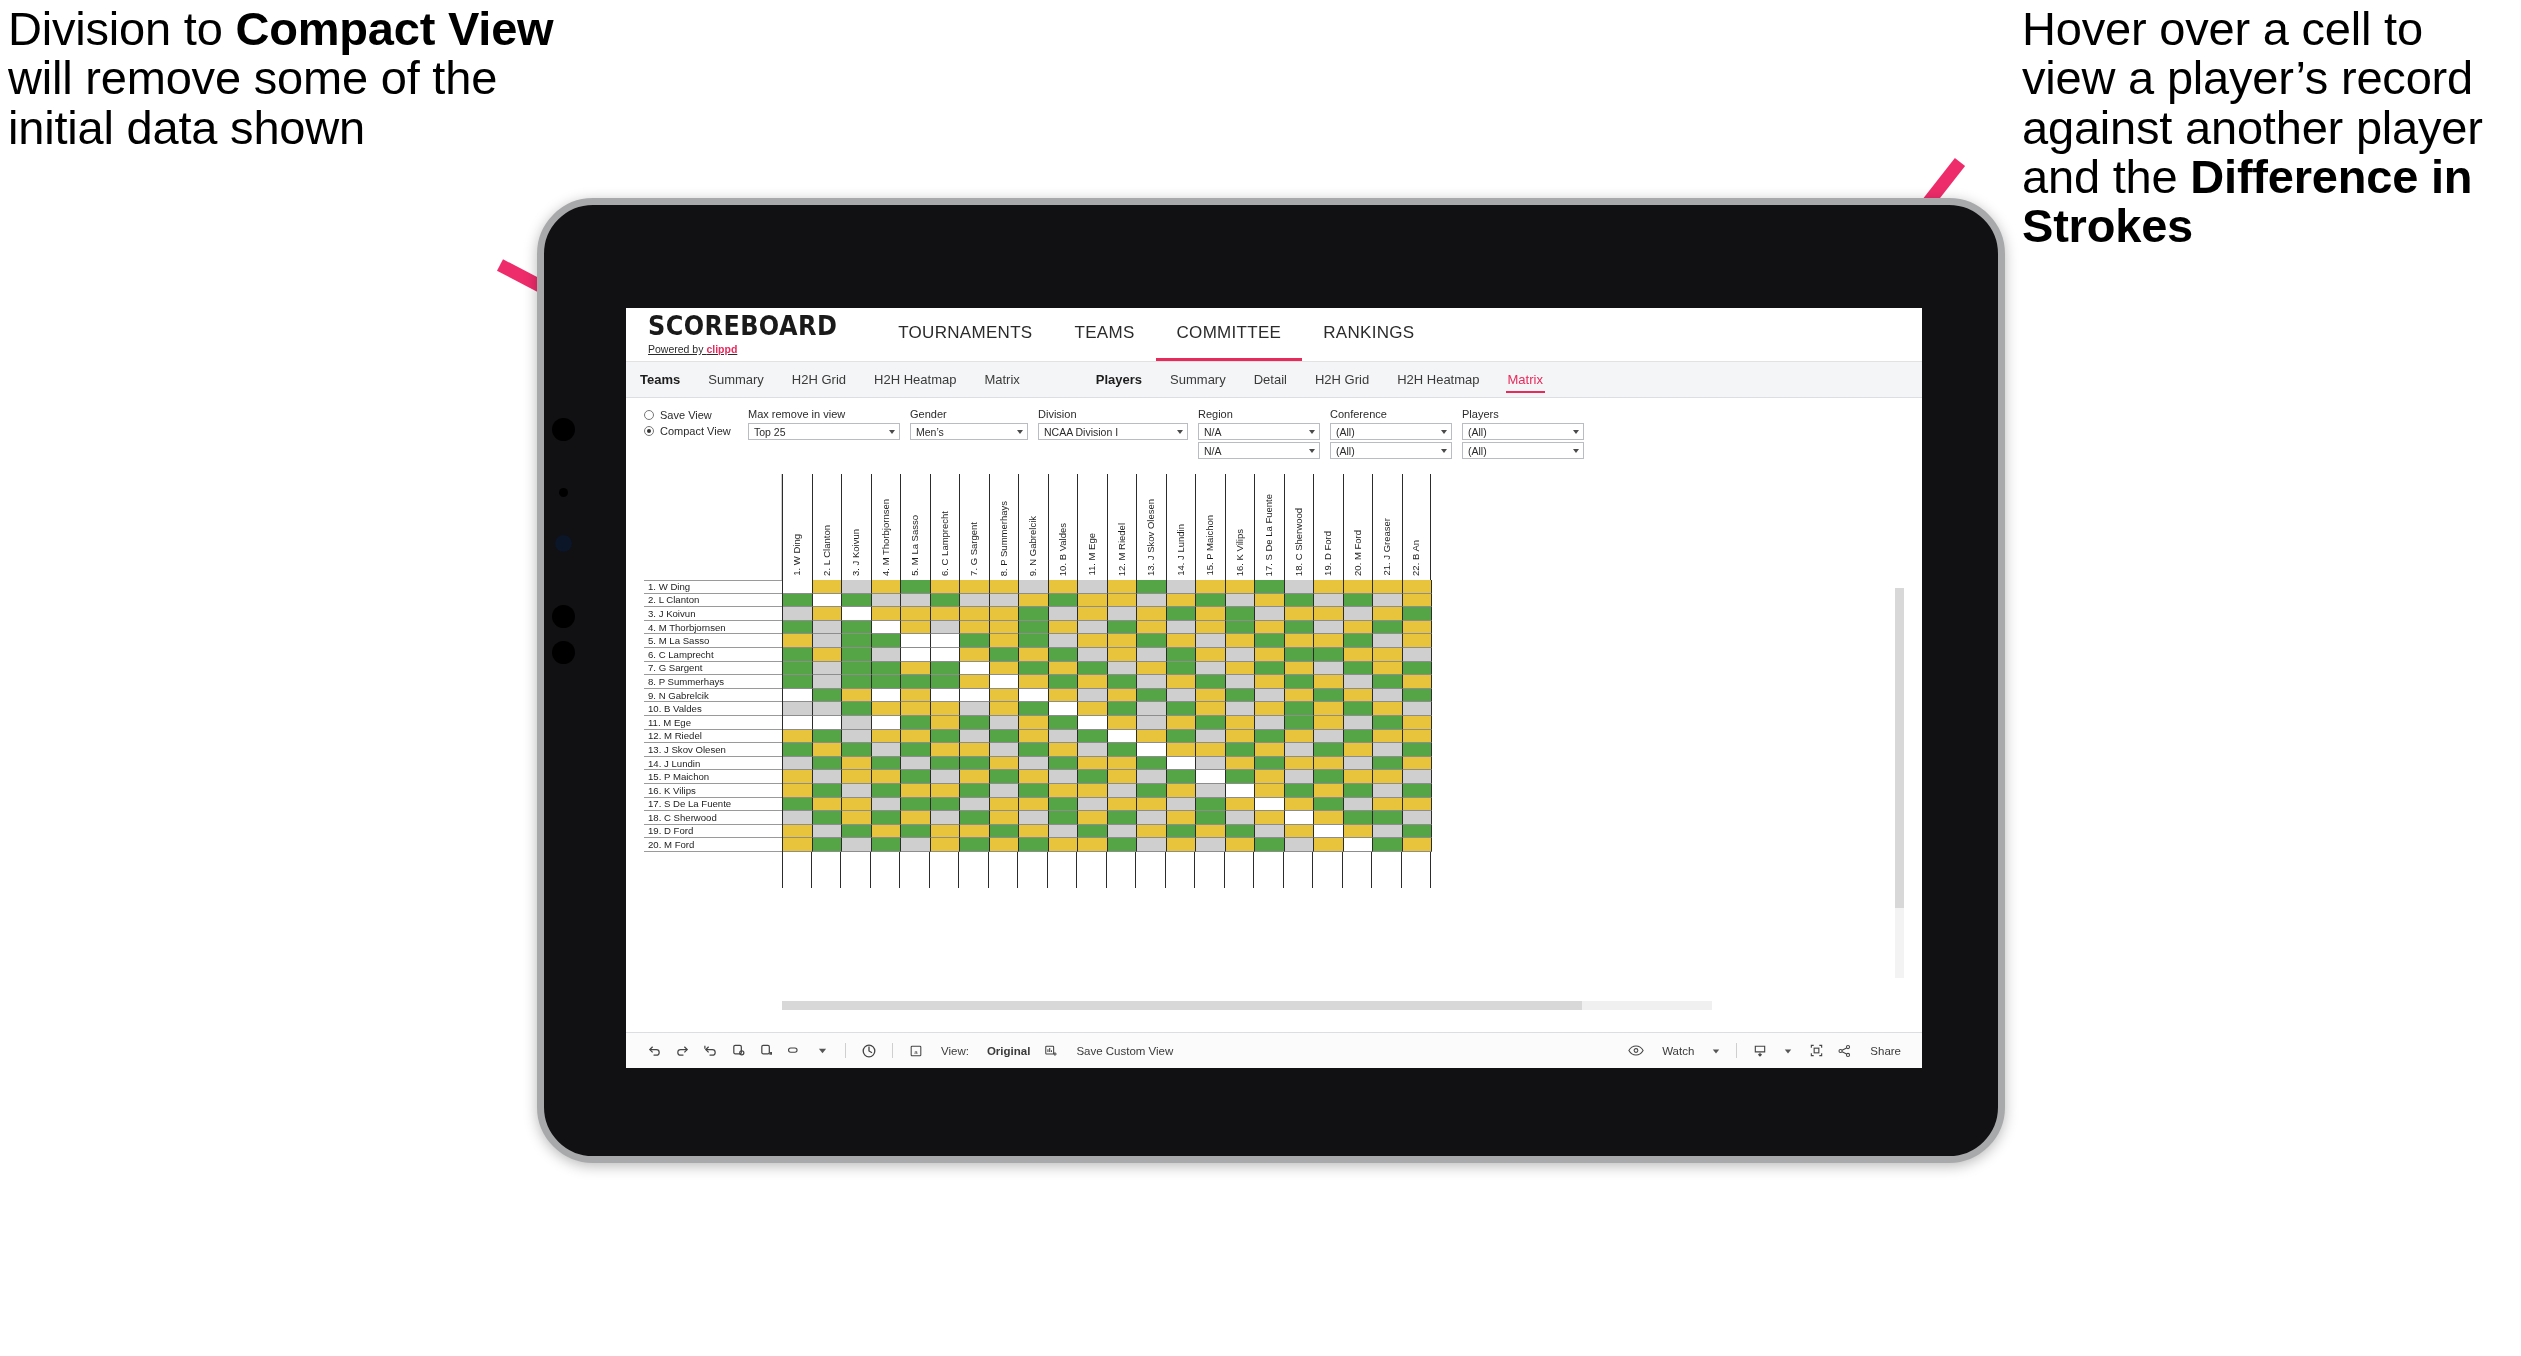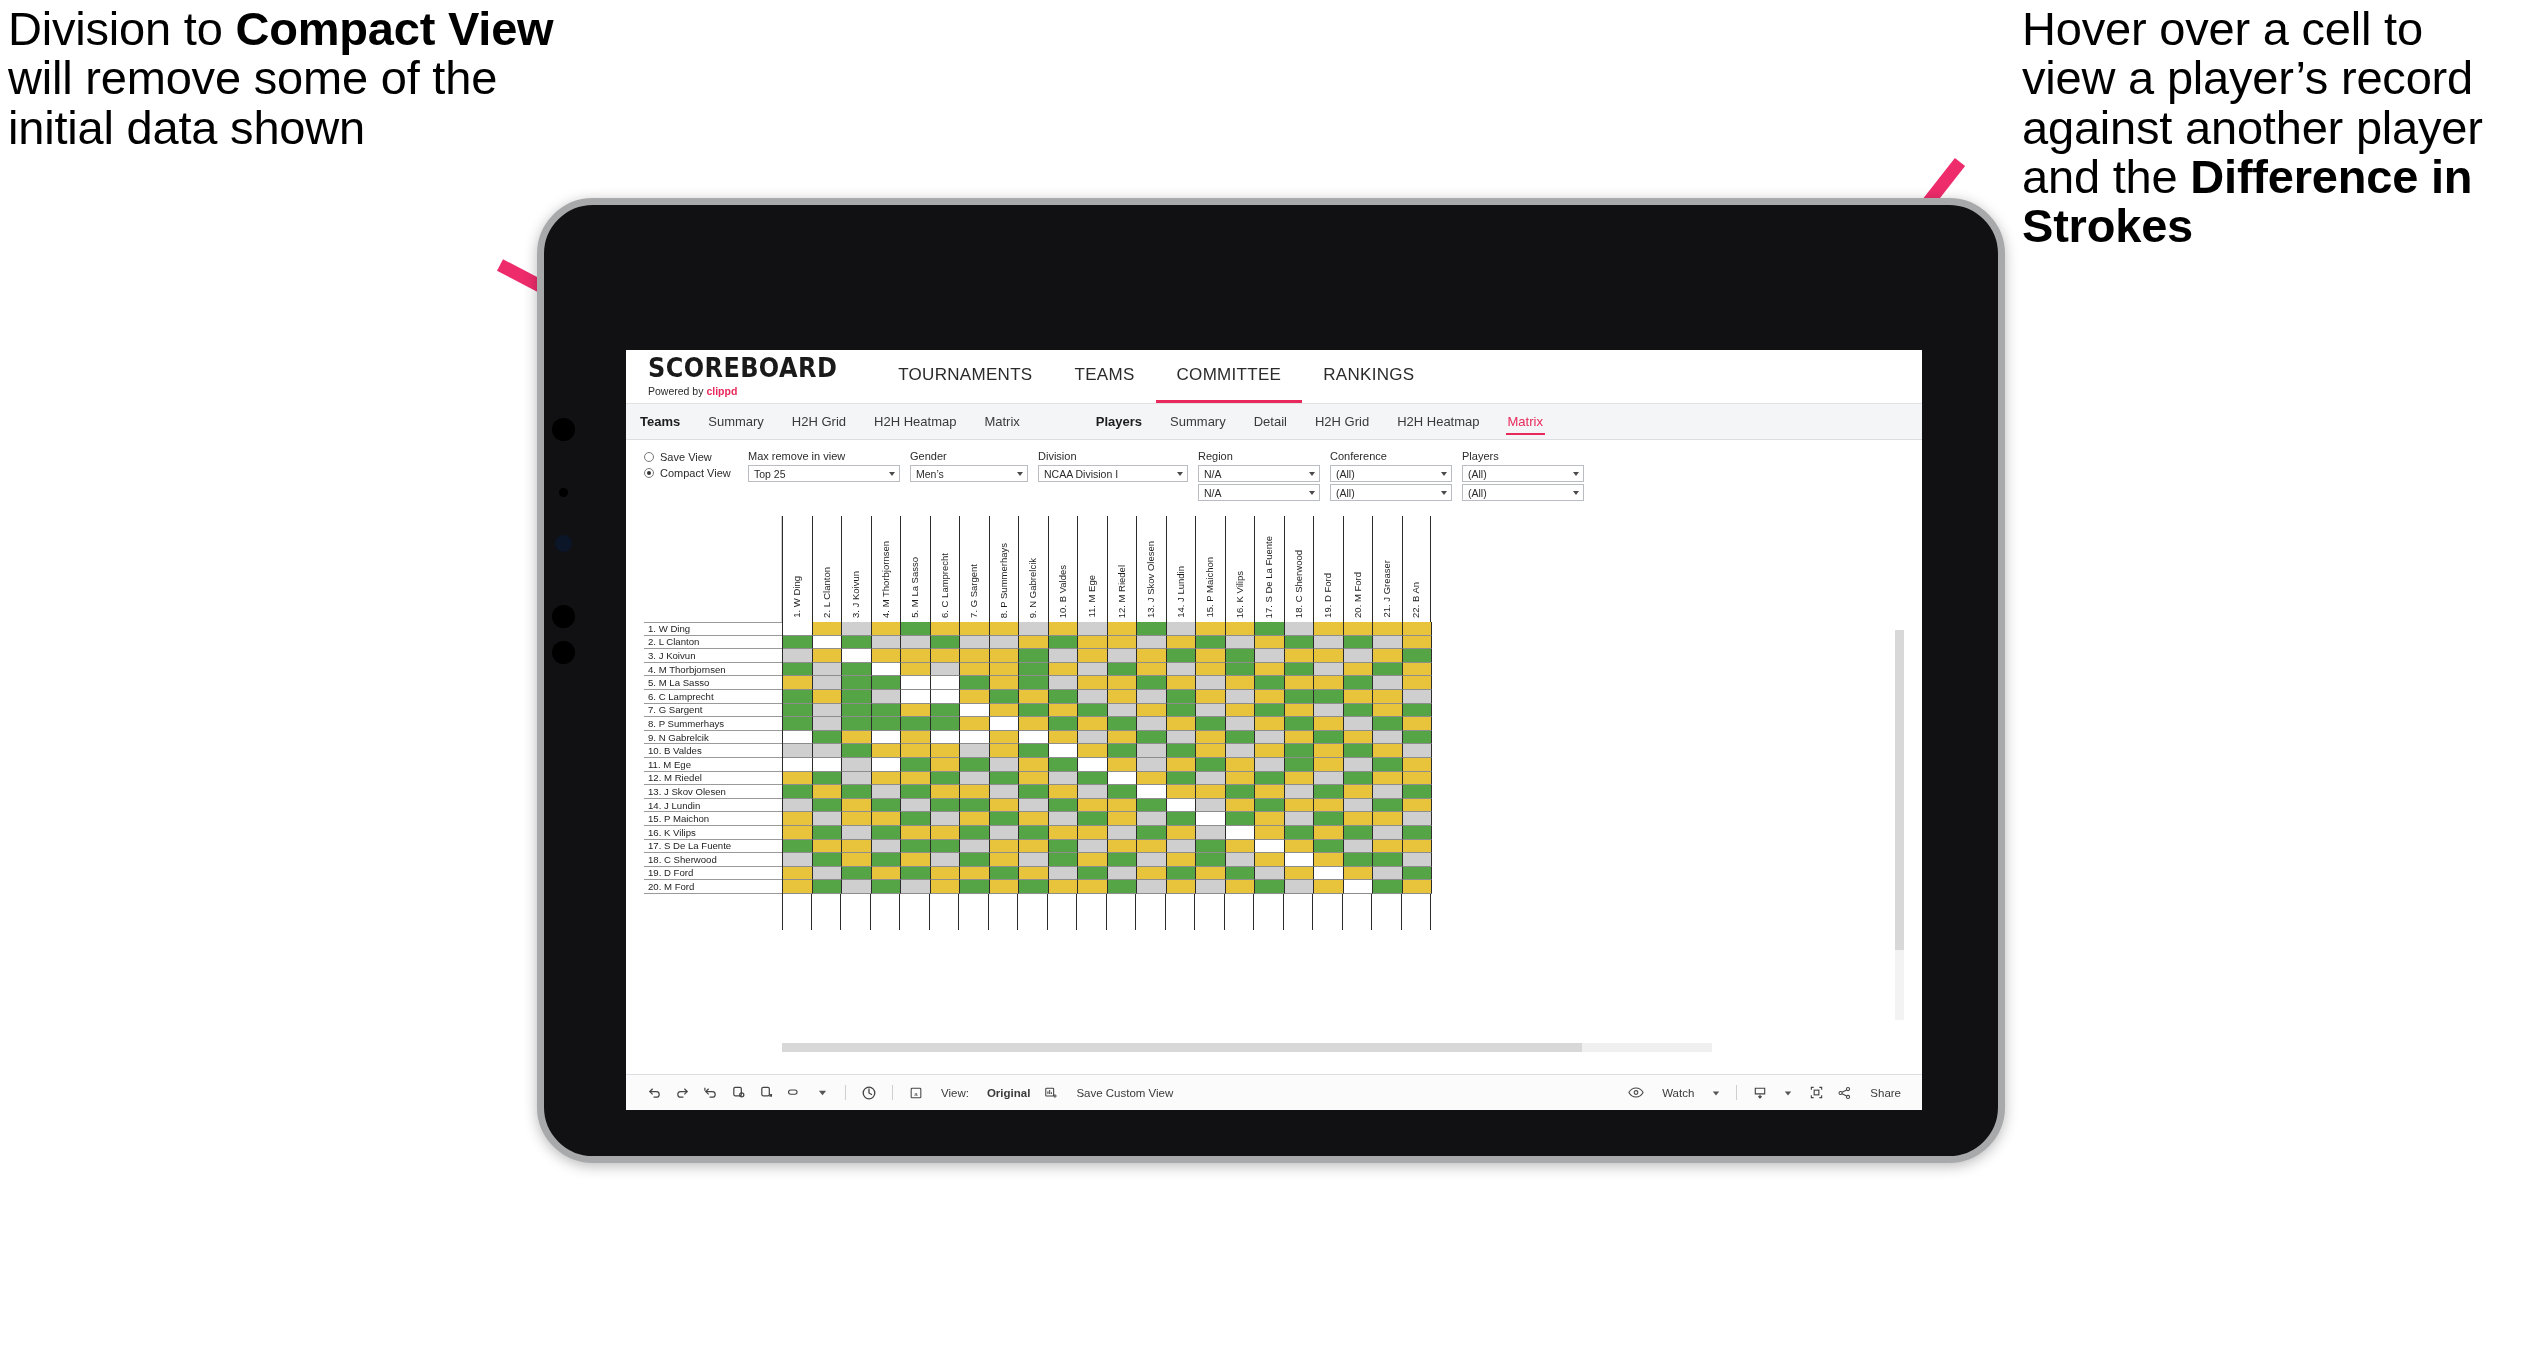--- a/index.html
+++ b/index.html
@@ -42,37 +42,36 @@
   #dot3 { left: 11px; top: 330px; width: 17px; height: 17px; background:#0b1628; }
   #dot4 { left: 8px; top: 400px;  width: 23px; height: 23px; }
   #dot5 { left: 8px; top: 436px;  width: 23px; height: 23px; }
 
   
   #screen {
     position: absolute; left: 82px; top: 103px;
     width: 1296px; height: 760px;
     background: #a21caf;
     overflow: hidden;
-    margin-top: 42px;
   }
 
   
   #app-header {
     height: 54px; background: #ffffff;
     display: flex; align-items: center;
     border-bottom: 1px solid #e2e2e2;
   }
   #logo-block { padding: 0 14px 0 22px; }
   #logo-word {
     font-family: "DejaVu Sans", sans-serif;
     font-weight: 700; font-size: 24px; letter-spacing: 0.4px;
     color: #1a1a1a; line-height: 1;
     transform: scaleY(1.12); transform-origin: left center;
   }
-  #logo-sub { font-size: 10.5px; color: #2b2b2b; margin-top: 5px; }
+  #logo-sub { font-size: 10.5px; color: #2b2b2b; margin-top: 5px; text-decoration: underline; }
   #logo-sub .brand { color: #e8295b; font-weight: 700; }
   .nav-tabs { display: flex; align-items: stretch; height: 100%; margin-left: 26px; }
   .nav-tab {
     display: flex; align-items: center;
     padding: 0 21px; font-size: 17px; color: #2b2b2b;
     letter-spacing: 0.3px; cursor: pointer;
     border-bottom: 3px solid transparent;
   }
   .nav-tab.active { border-bottom-color: #e8295b; }
 

